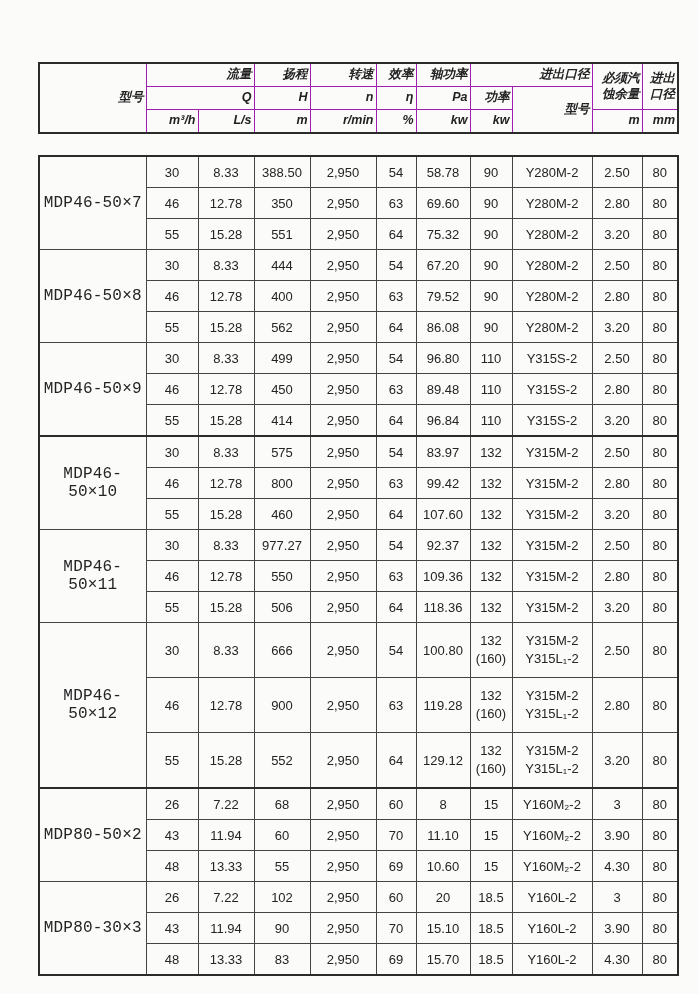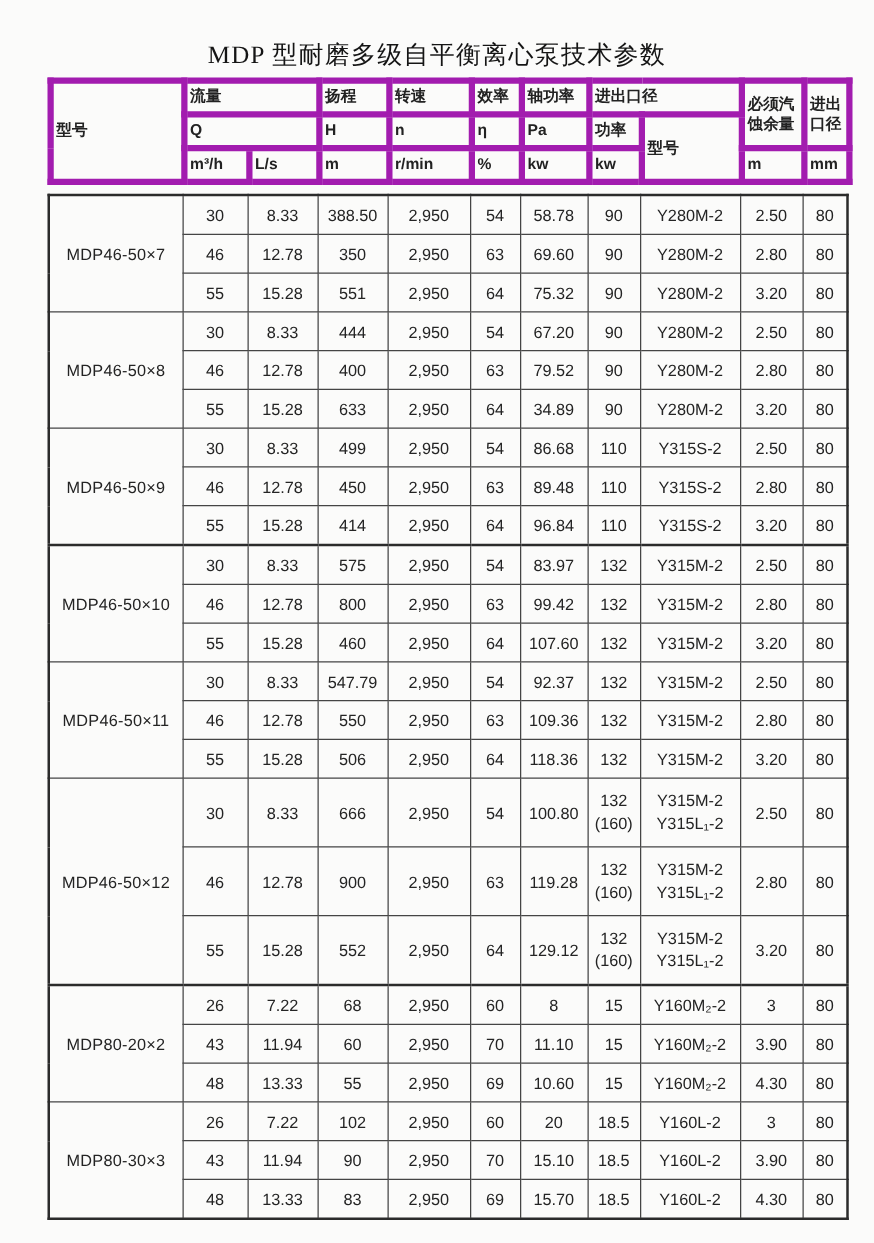--- a/index.html
+++ b/index.html
@@ -13,44 +13,43 @@
     position:absolute; top:30px; left:0; width:699px;
     text-align:center; font-family:"Liberation Serif","DejaVu Serif",serif;
     font-size:20px; font-weight:500; letter-spacing:1px; color:#151515;
   }
   table { border-collapse:collapse; table-layout:fixed; }
   .header-table {
     position:absolute; top:62px; left:38px; width:639px;
     border:2px solid #2b2b2b;
   }
   .header-table td {
-    border:5px solid #a21caf; text-align:left; vertical-align:middle;
+    border:1px solid #a21caf; text-align:right; vertical-align:middle;
     font-weight:bold; font-size:12.5px; padding:1px 2px; height:20px;
-    line-height:1.25; color:#222;
+    line-height:1.25; color:#222;font-style:italic;
   }
   .body-table {
     position:absolute; top:155px; left:38px; width:639px;
     border:2px solid #2b2b2b;
   }
   .body-table td {
     border:1px solid #454545; text-align:center; vertical-align:middle;
     font-size:13px; padding:0 2px; height:30px; color:#242424;
   }
   .body-table tr.tall td { height:54px; }
   .body-table tr.thick-top td { border-top:2px solid #2b2b2b; }
-  .body-table td.model-cell { font-size:13px; letter-spacing:0.2px; }
+  .body-table td.model-cell { font-size:16px; letter-spacing:0.2px;font-family:Liberation Mono, monospace; }
   .two-line div { line-height:18px; }
   .wrapcell { word-break:break-all; }
 </style>
 </head>
 <body>
 
 <div class="page">
 
-  <div class="title">MDP 型耐磨多级自平衡离心泵技术参数</div>
 
   <table class="header-table">
     <colgroup>
       <col style="width:107px">
         <col style="width:52px">
         <col style="width:56px">
       <col style="width:56px">
         <col style="width:66px">
         <col style="width:40px">
       <col style="width:54px">
@@ -167,37 +166,37 @@
           <td>63</td>
           <td>79.52</td>
           <td>90</td>
           <td>Y280M-2</td>
           <td>2.80</td>
           <td>80</td>
         </tr>
         <tr>
           <td>55</td>
           <td>15.28</td>
-          <td>633</td>
-          <td>2,950</td>
-          <td>64</td>
-          <td>34.89</td>
+          <td>562</td>
+          <td>2,950</td>
+          <td>64</td>
+          <td>86.08</td>
           <td>90</td>
           <td>Y280M-2</td>
           <td>3.20</td>
           <td>80</td>
         </tr>
         <tr>
           <td rowspan="3" class="model-cell">MDP46-50×9</td>
           <td>30</td>
           <td>8.33</td>
           <td>499</td>
           <td>2,950</td>
           <td>54</td>
-          <td>86.68</td>
+          <td>96.80</td>
           <td>110</td>
           <td>Y315S-2</td>
           <td>2.50</td>
           <td>80</td>
         </tr>
         <tr>
           <td>46</td>
           <td>12.78</td>
           <td>450</td>
           <td>2,950</td>
@@ -254,21 +253,21 @@
           <td>107.60</td>
           <td>132</td>
           <td>Y315M-2</td>
           <td>3.20</td>
           <td>80</td>
         </tr>
         <tr>
           <td rowspan="3" class="model-cell">MDP46-50×11</td>
           <td>30</td>
           <td>8.33</td>
-          <td>547.79</td>
+          <td>977.27</td>
           <td>2,950</td>
           <td>54</td>
           <td>92.37</td>
           <td>132</td>
           <td>Y315M-2</td>
           <td>2.50</td>
           <td>80</td>
         </tr>
         <tr>
           <td>46</td>
@@ -343,21 +342,21 @@
             <div>(160)</div>
           </td>
           <td class="two-line">
             <div>Y315M-2</div>
             <div>Y315L₁-2</div>
           </td>
           <td>3.20</td>
           <td>80</td>
         </tr>
         <tr class="thick-top">
-          <td rowspan="3" class="model-cell">MDP80-20×2</td>
+          <td rowspan="3" class="model-cell">MDP80-50×2</td>
           <td>26</td>
           <td>7.22</td>
           <td>68</td>
           <td>2,950</td>
           <td>60</td>
           <td>8</td>
           <td>15</td>
           <td>Y160M₂-2</td>
           <td>3</td>
           <td>80</td>

